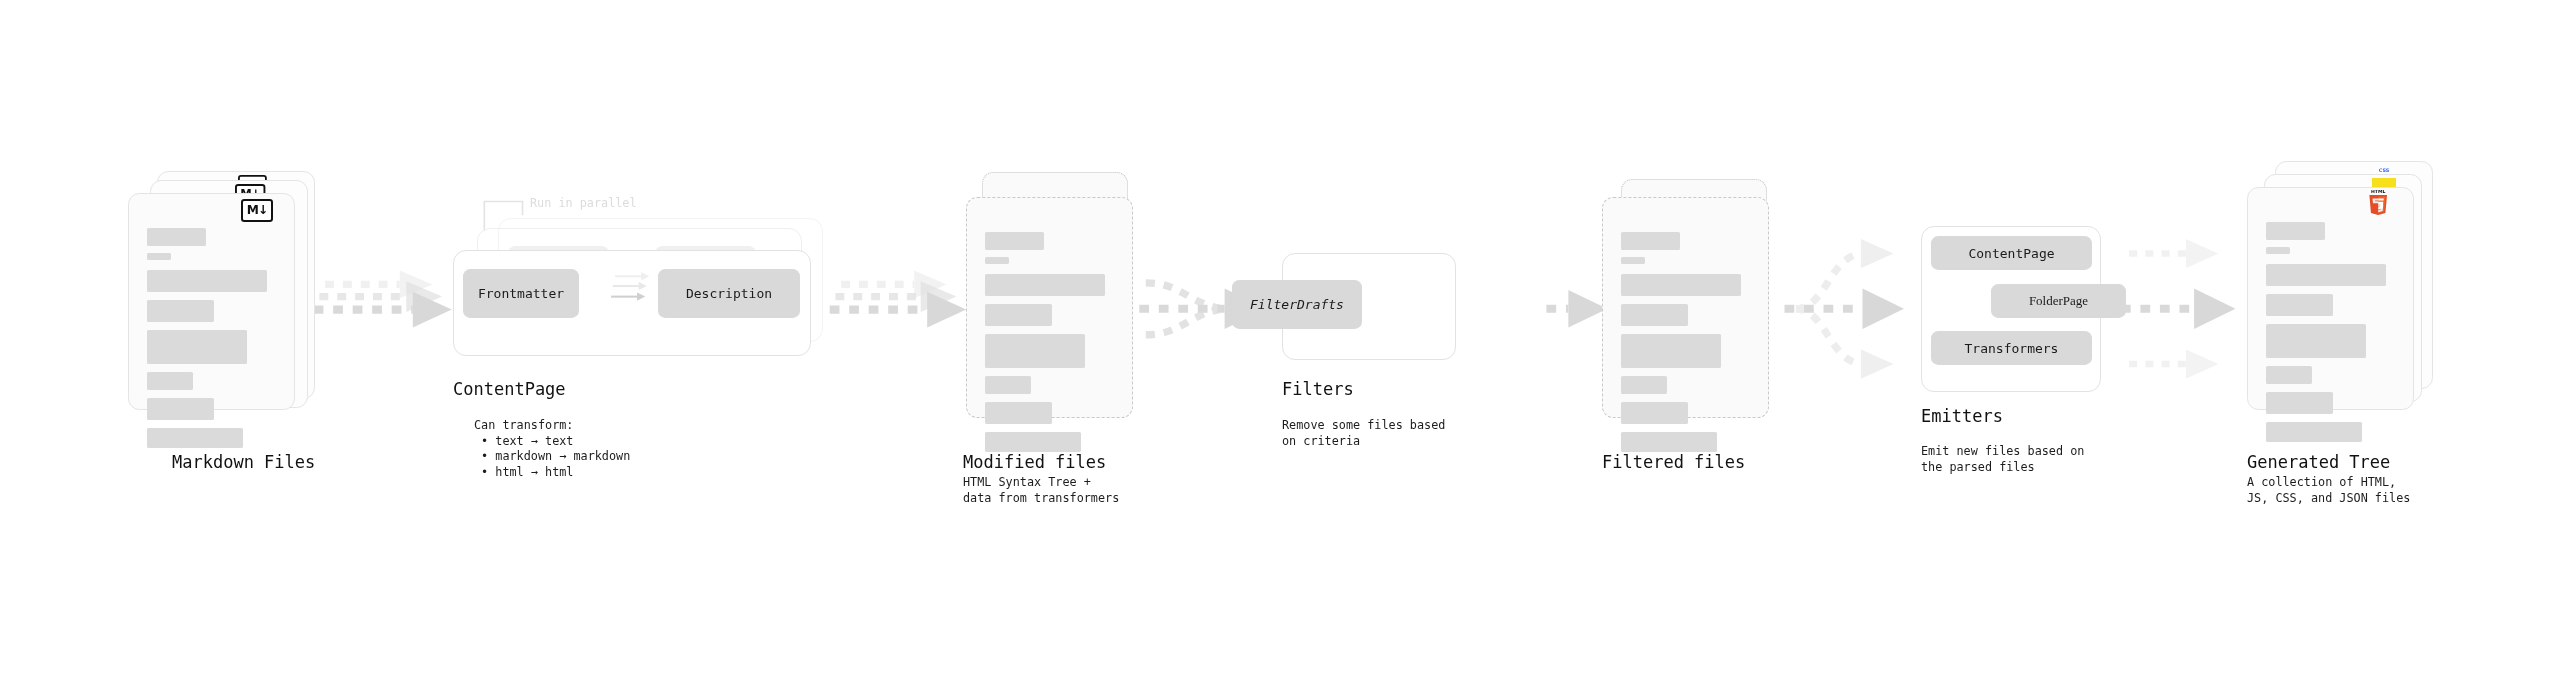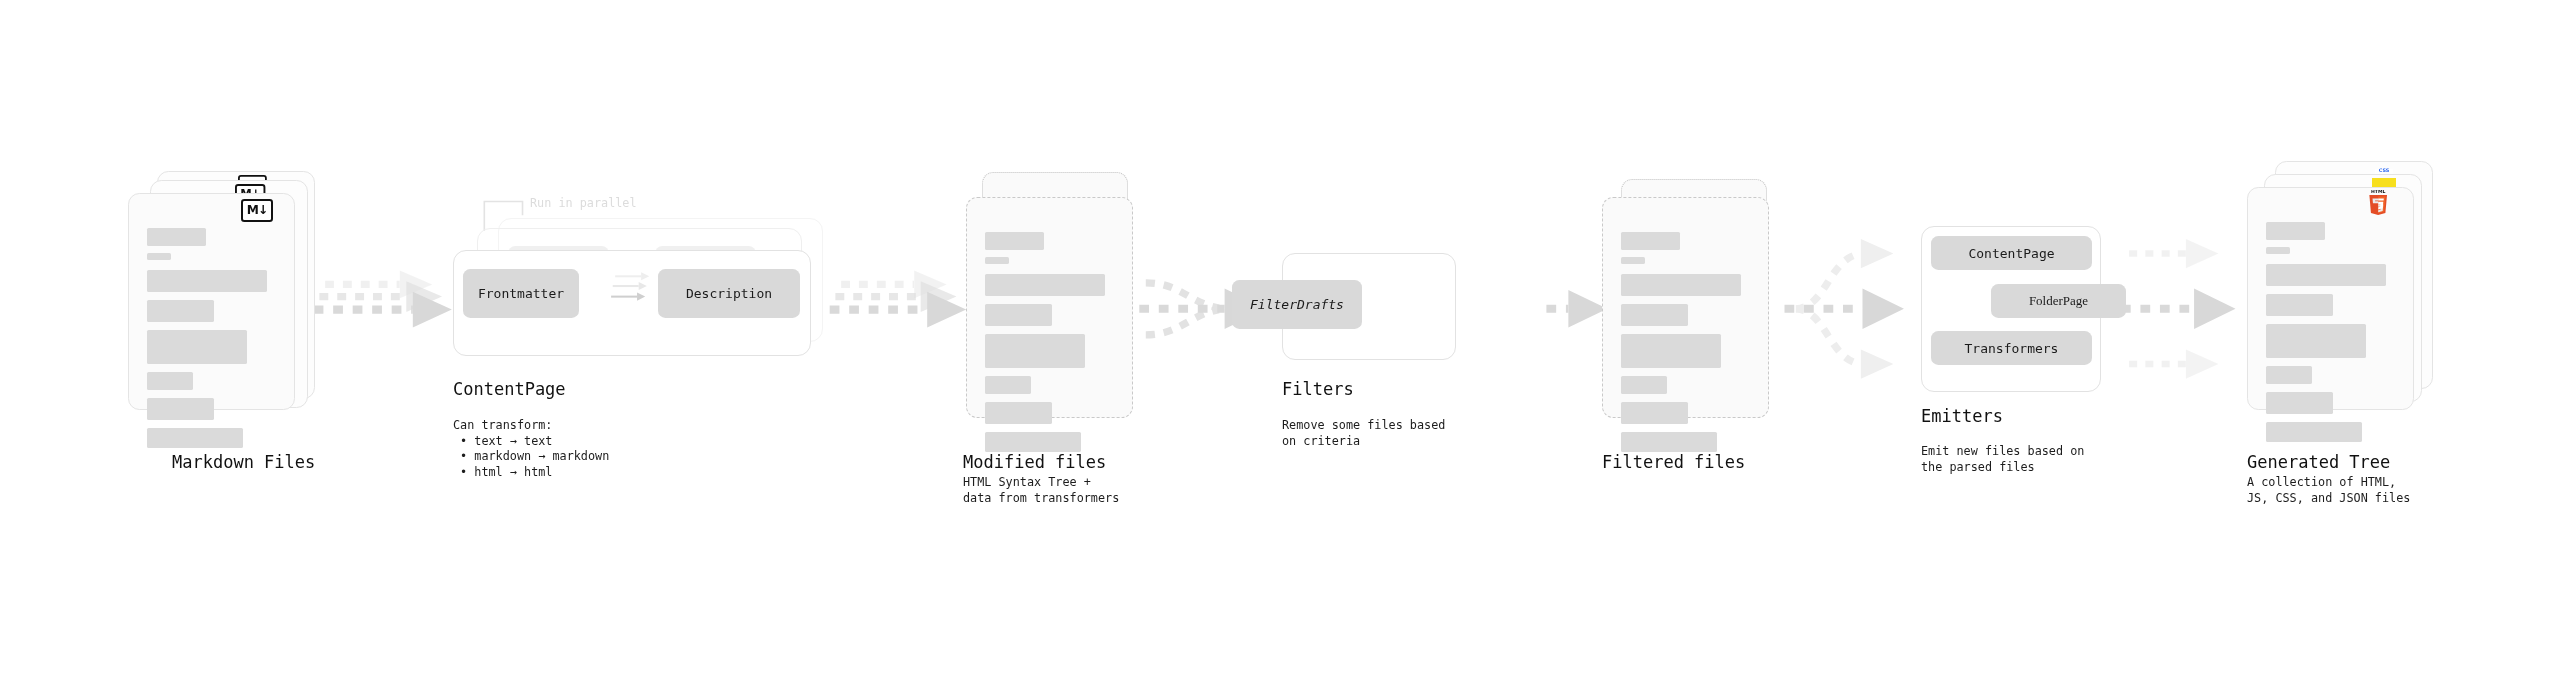--- a/index.html
+++ b/index.html
@@ -230,21 +230,21 @@
         <line x1="754" y1="352" x2="786" y2="352" stroke="#e8e8e8" stroke-width="2.5"></line>
         <path d="M786,347 L796,352 L786,357 z" fill="#e8e8e8"></path>
         <line x1="752" y1="365" x2="784" y2="365" stroke="#cfcfcf" stroke-width="2.5"></line>
         <path d="M784,360 L794,365 L784,370 z" fill="#cfcfcf"></path>
       </g>
     </svg>
 
     <div class="callout" style="left:530px;top:196px;">Run in parallel</div>
 
     <div class="title" style="left:453px;top:379px;">ContentPage</div>
-    <div class="subtitle bullets" style="left:453px;top:418px;">Can transform:
+    <div class="subtitle bullets" style="left:474px;top:418px;">Can transform:
  • text → text
  • markdown → markdown
  • html → html</div>
   </div>
 
   <div class="node">
     <div class="filecard dotted" style="left:982px;top:172px;width:146px;height:228px;"></div>
     <div class="filecard dashed" style="left:966px;top:197px;width:167px;height:221px;">
       <div class="skel" style="left:18px;top:34px;width:59px;height:18px;"></div>
       <div class="skel" style="left:18px;top:59px;width:24.4px;height:7.3px;"></div>

